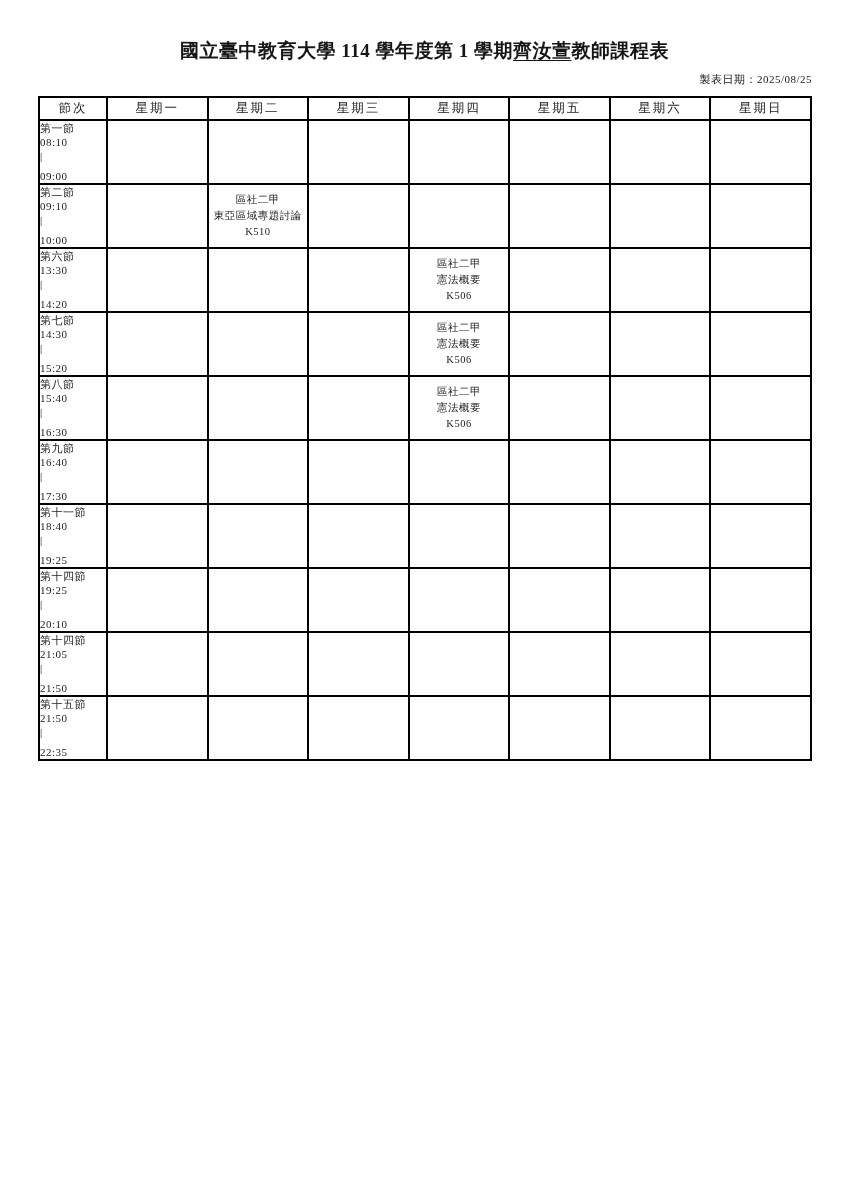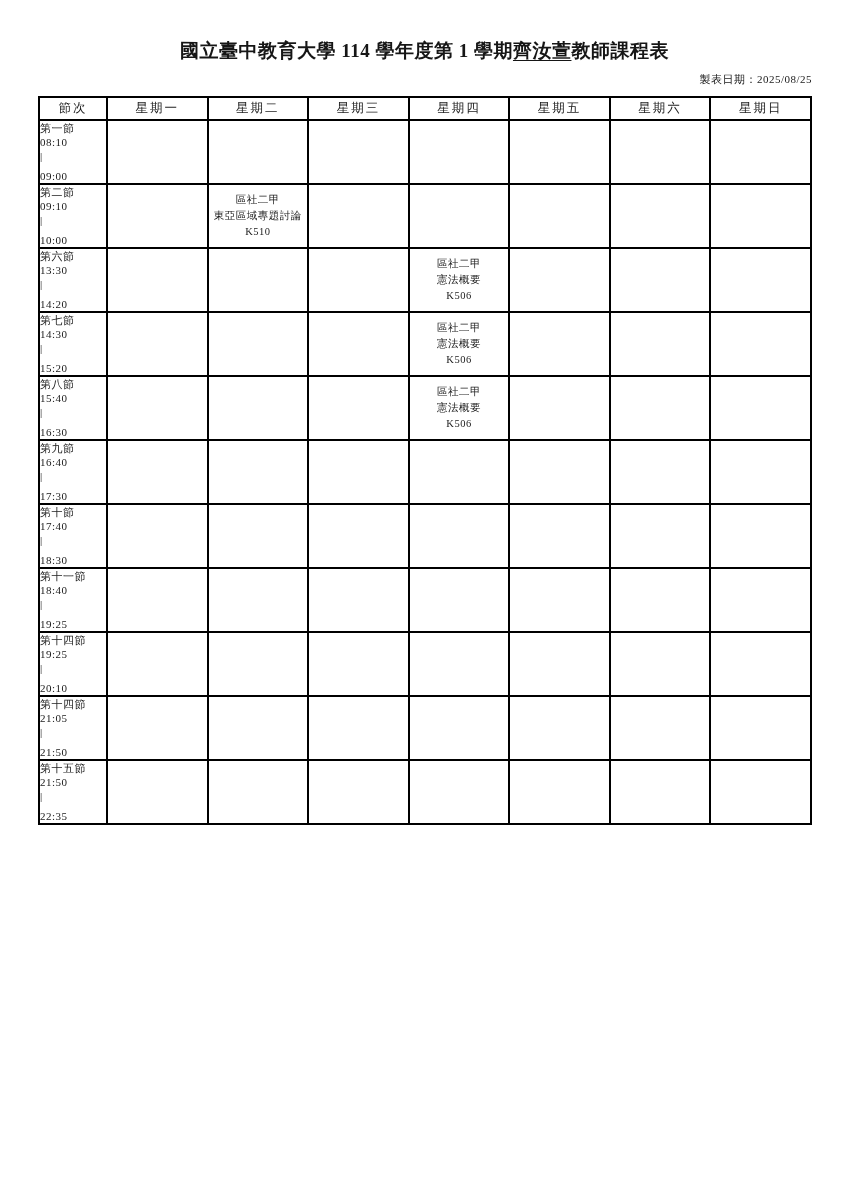--- a/index.html
+++ b/index.html
@@ -220,35 +220,20 @@
           <td class="day-cell"></td>
           <td class="day-cell"></td>
           <td class="day-cell"></td>
           <td class="day-cell"></td>
           <td class="day-cell"></td>
           <td class="day-cell"></td>
           <td class="day-cell"></td>
         </tr>
         <tr>
           <td class="period-cell">
-            <div class="p-line">第十節</div>
-            <div class="p-line">17:40</div>
-            <div class="p-line">|</div>
-            <div class="p-line p-end">18:30</div>
-          </td>
-          <td class="day-cell"></td>
-          <td class="day-cell"></td>
-          <td class="day-cell"></td>
-          <td class="day-cell"></td>
-          <td class="day-cell"></td>
-          <td class="day-cell"></td>
-          <td class="day-cell"></td>
-        </tr>
-        <tr>
-          <td class="period-cell">
             <div class="p-line">第十一節</div>
             <div class="p-line">18:40</div>
             <div class="p-line">|</div>
             <div class="p-line p-end">19:25</div>
           </td>
           <td class="day-cell"></td>
           <td class="day-cell"></td>
           <td class="day-cell"></td>
           <td class="day-cell"></td>
           <td class="day-cell"></td>

